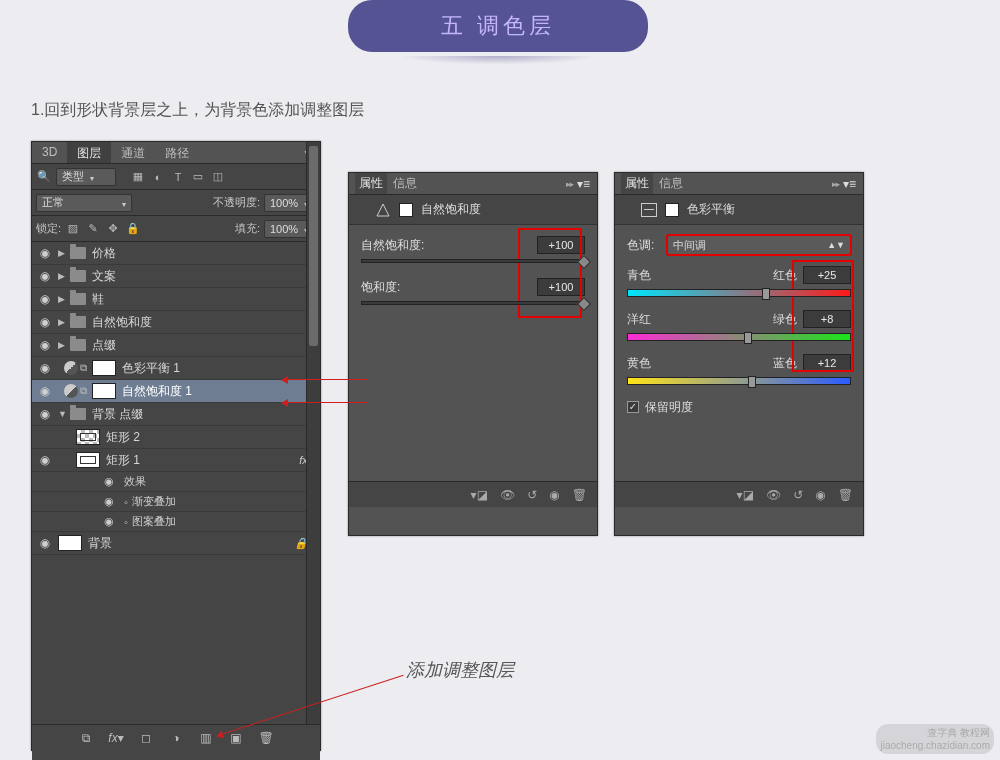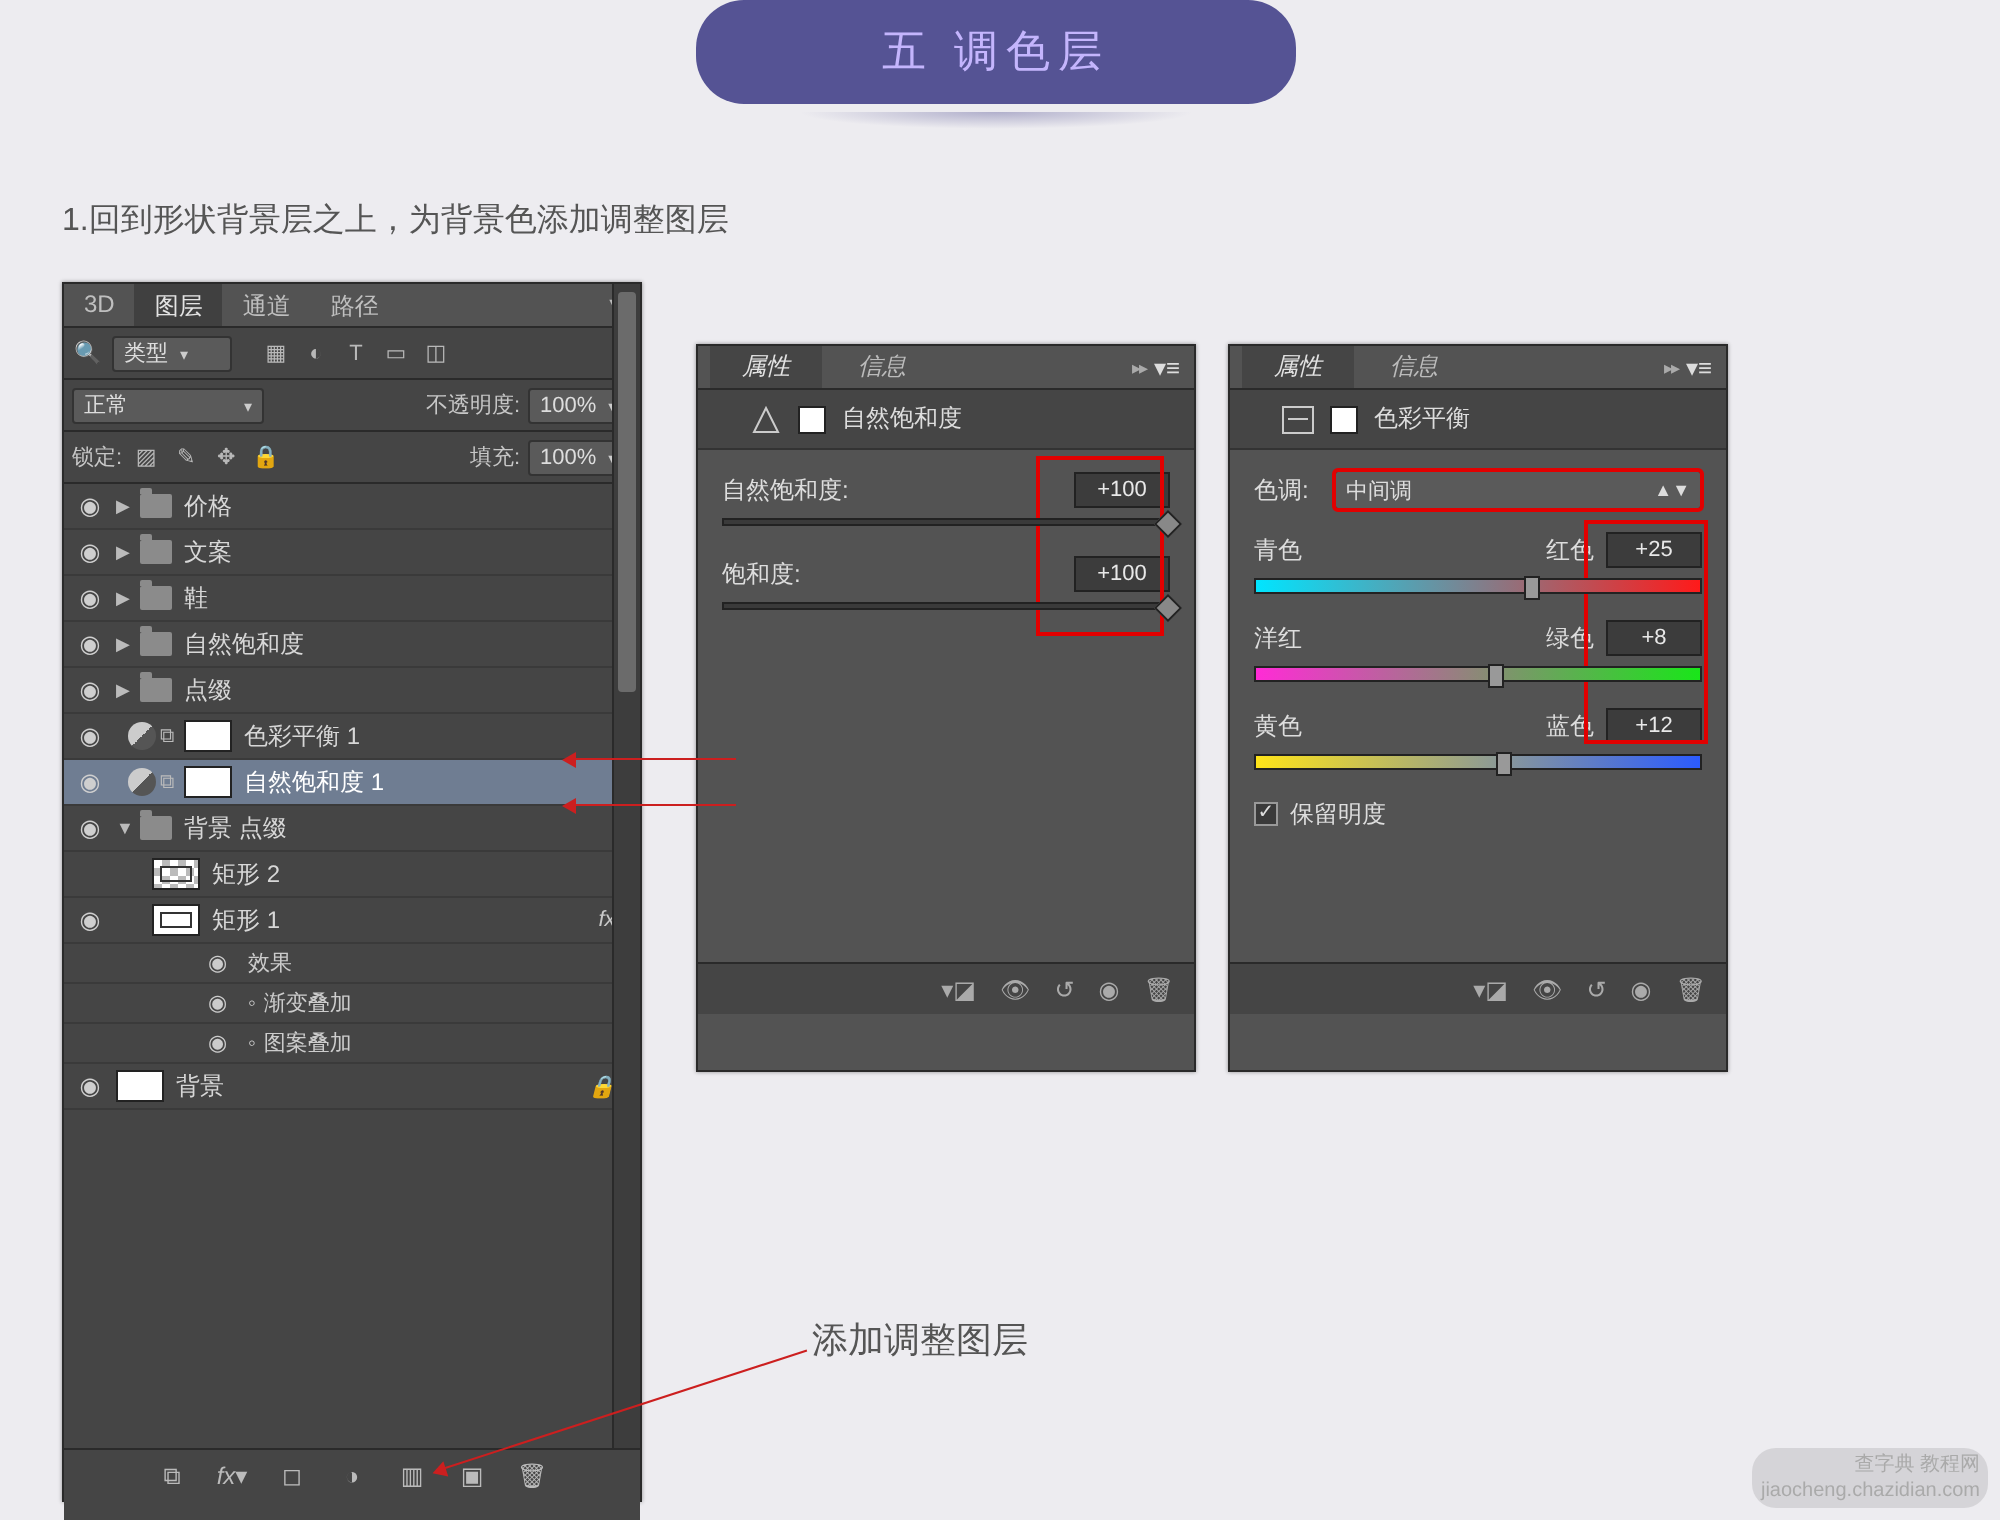--- a/index.html
+++ b/index.html
@@ -149,21 +149,21 @@
   }
   
   .props-panel { top:172px; width:250px; height:364px; }
   .props1 { left:348px; }
   .props2 { left:614px; }
   .props-header {
     height: 22px; display:flex; align-items:center; padding:0 6px;
     border-bottom:1px solid #2a2a2a; color:#ddd; background:#535353;
   }
   .props-header .ptabs { display:flex; gap:2px; }
-  .props-header .ptab { padding:2px 16px; color:#bbb;font-style:italic; }
+  .props-header .ptab { padding:2px 4px; color:#bbb; }
   .props-header .ptab.active { background:#454545; color:#e3e3e3; }
   .props-header .spacer { flex:1; }
   .props-header .arrows { font-size:9px; color:#aaa; letter-spacing:-1px; padding-right:4px;}
   .props-sub {
     height: 30px; display:flex; align-items:center; gap:8px; padding:0 26px;
     color:#ddd; background:#454545; border-bottom:1px solid #333;
   }
   .tri-icon { width:16px;height:16px; display:flex;align-items:center;justify-content:center;}
   .tri-icon svg { width:14px; height:14px; }
   .sq-icon { width:14px;height:14px; background:#fff; border:1px solid #222;}
@@ -497,18 +497,18 @@
       <span class="pfico">↺</span>
       <span class="pfico">◉</span>
       <span class="pfico">🗑</span>
     </div>
   </div>
 </div>
 
 <div class="arrow-line" style="left:283px; top:379px; width:85px;"></div>
 <div class="arrow-line" style="left:283px; top:402px; width:85px;"></div>
 <div class="arrow-line" style="left:218px; top:735px; width:195px; transform-origin:left center; transform:rotate(-18deg);"></div>
-<div class="annot" style="left:406px; top:658px;">添加调整图层</div>
+<div class="annot" style="left:406px; top:658px;font-style:italic;">添加调整图层</div>
 
 <div class="watermark">
   <div>查字典  教程网</div>
   <div>jiaocheng.chazidian.com</div>
 </div>
 
 </body></html>

